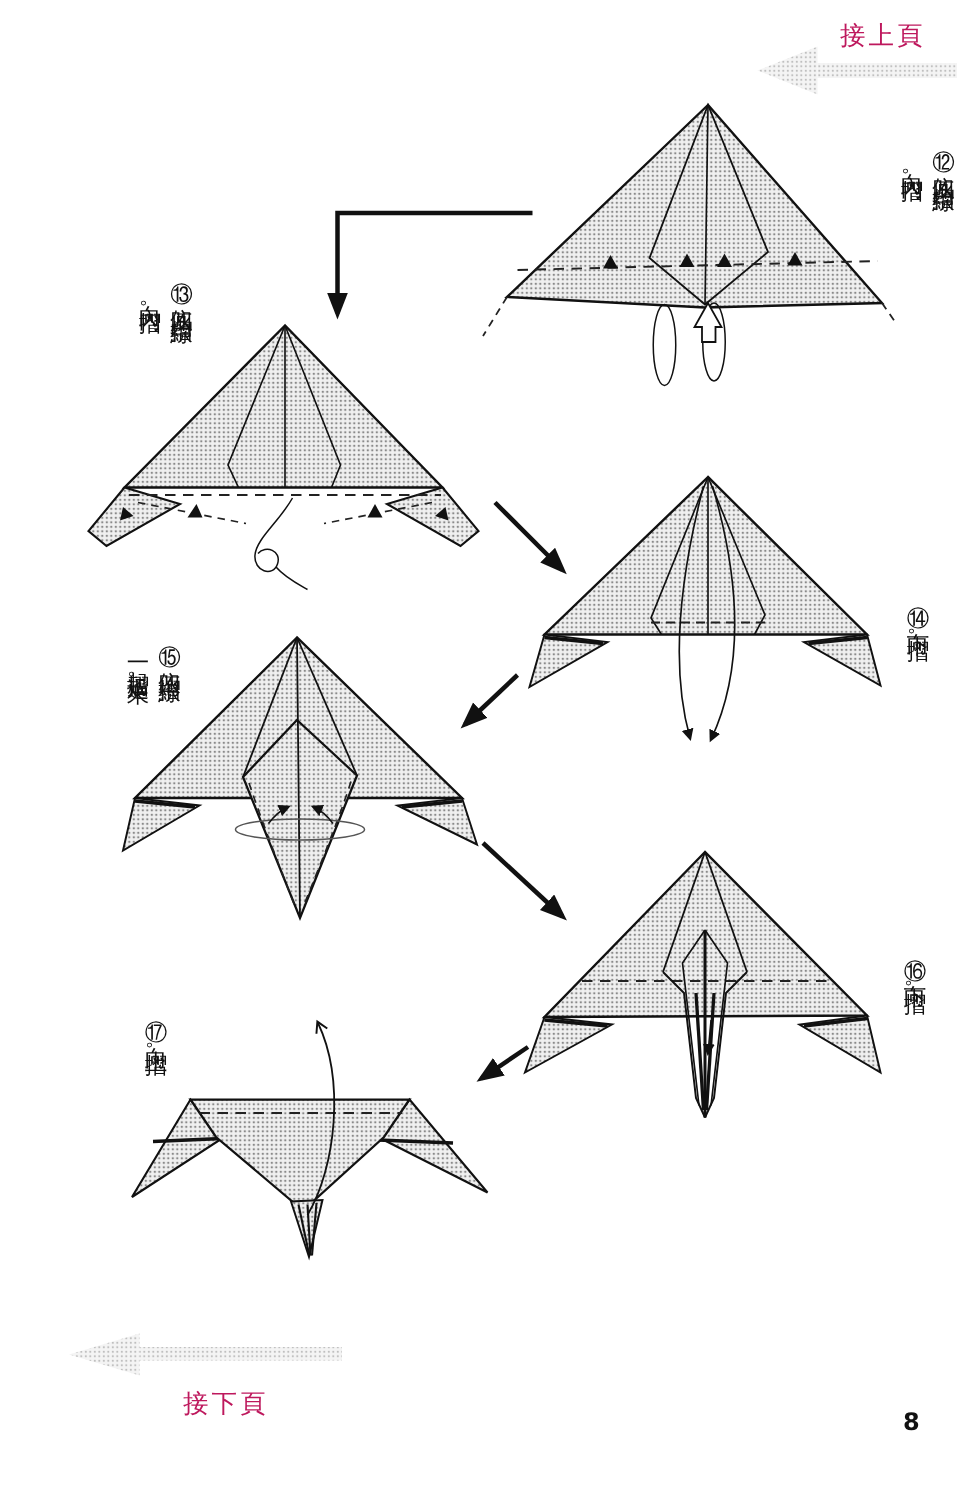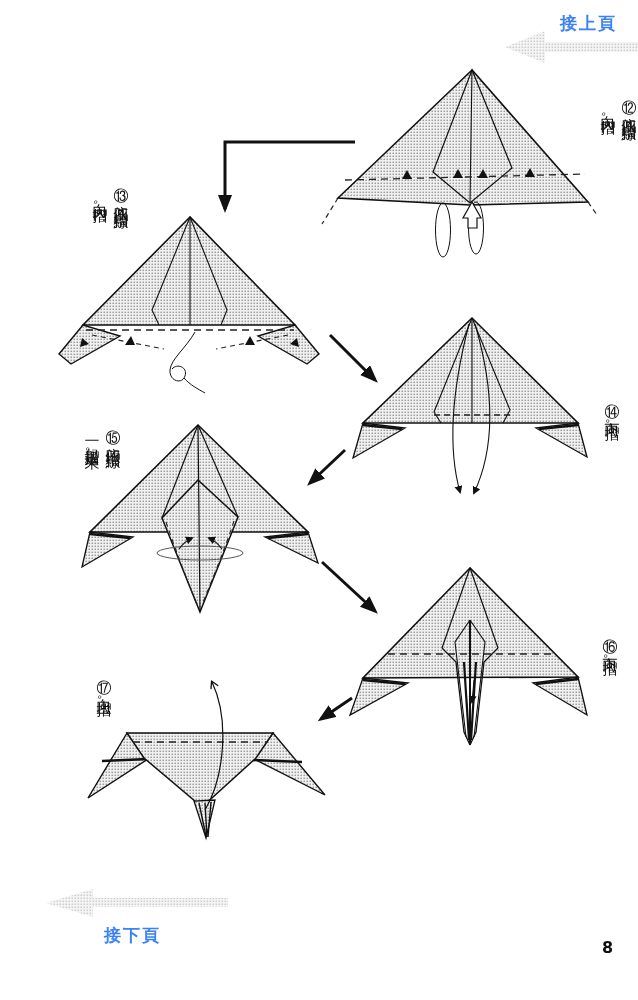--- a/index.html
+++ b/index.html
@@ -3,21 +3,21 @@
 <meta charset="utf-8">
 <style>
   html,body{margin:0;padding:0;background:#fff;}
   .canvas{position:relative;width:638px;height:1000px;background:#ffffff;
           font-family:"DejaVu Sans",sans-serif;overflow:hidden;}
   .abs{position:absolute;}
   .step-label{position:absolute;writing-mode:vertical-rl;text-orientation:upright;
               font-size:15px;letter-spacing:2.5px;color:#111;line-height:1.2;}
   .step-label span{display:block;margin-left:3px;}
   .step-label .l2{margin-top:15px;}
-  .navtext{position:absolute;font-size:17px;font-weight:700;color:#3b82f6;letter-spacing:2px;text-align:right;}
+  .navtext{position:absolute;font-size:17px;font-weight:400;color:#be185d;letter-spacing:2px;text-align:right;}
   .pagenum{position:absolute;font-size:16px;font-weight:700;color:#111;}
   svg{display:block;}
 </style>
 </head>
 <body>
 
 <div class="canvas">
 
   <svg class="abs" style="width:0;height:0" aria-hidden="true">
     <defs>
@@ -183,17 +183,17 @@
     <path d="M127,150 C146,118 152,60 134,22" fill="none" stroke="#111" stroke-width="1.2" marker-end="url(#mopen)"></path>
   </svg>
   <div class="step-label" style="left:92px;top:668px;">
     <span class="l1">⑰向上摺。</span>
   </div>
 
   <svg class="abs" style="left:38px;top:885px;" width="195" height="40" viewBox="0 0 195 40">
     <polygon points="8,18 55,4 55,32" fill="url(#htnav)"></polygon>
     <rect x="55" y="13" width="135" height="9" fill="url(#htnav)"></rect>
   </svg>
-  <div class="navtext" style="left:104px;top:924px;">接下頁</div>
+  <div class="navtext" style="left:122px;top:924px;">接下頁</div>
 
   <div class="pagenum" style="left:602px;top:938px;">8</div>
 
 </div>
 
 </body></html>

